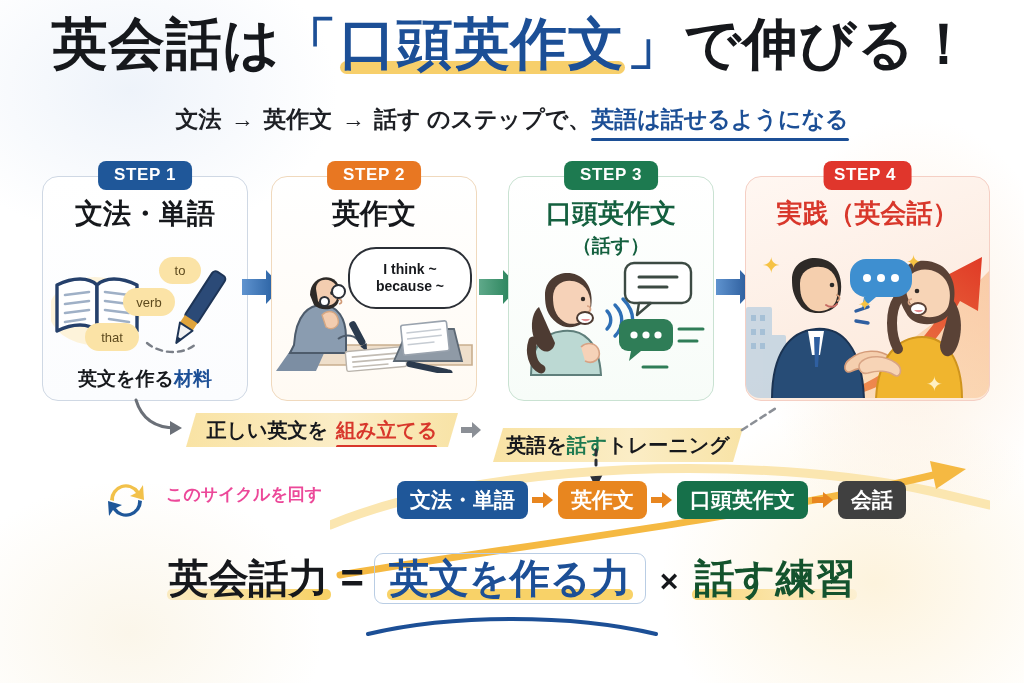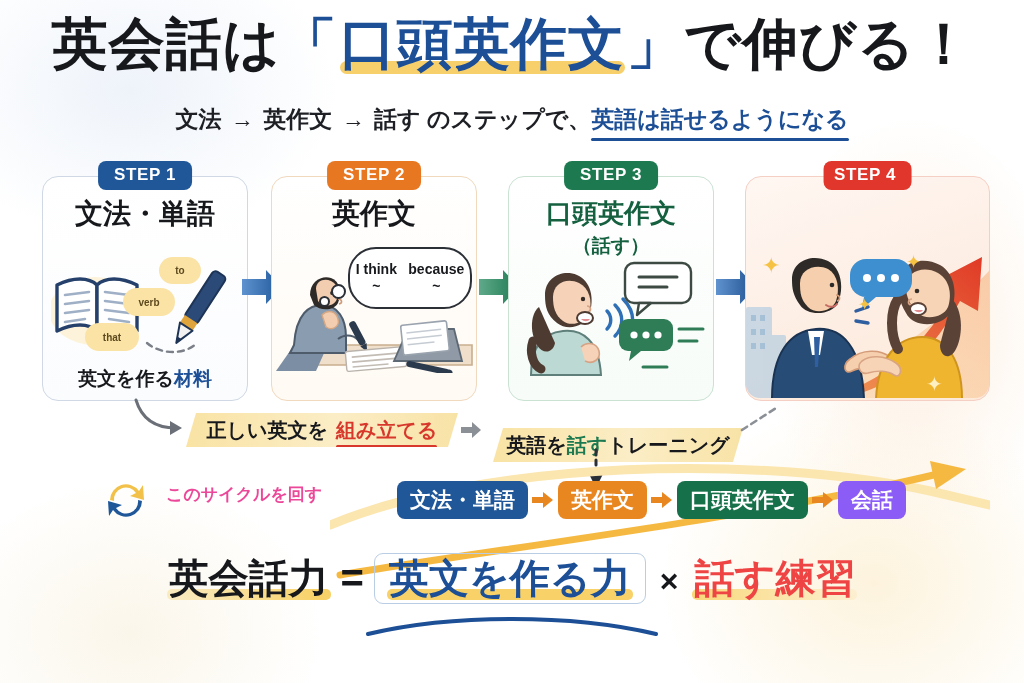--- a/index.html
+++ b/index.html
@@ -103,31 +103,31 @@
   .chev{position:absolute;top:92px;width:44px;height:38px;}
   .chev svg{width:100%;height:100%;display:block;}
   .chev.a1{left:206px;}
   .chev.a2{left:443px;}
   .chev.a3{left:680px;}
 
   
   .art1{position:absolute;left:8px;top:78px;width:190px;height:110px;}
   .blob{position:absolute;border-radius:999px;background:#fbe3a6;
     display:flex;align-items:center;justify-content:center;
-    font-size:10px;font-weight:bold;color:#5d4a1e;}
+    font-size:13px;font-weight:normal;color:#5d4a1e;}
   .blob.to{left:108px;top:2px;width:42px;height:27px;}
   .blob.verb{left:72px;top:33px;width:52px;height:28px;}
   .blob.that{left:34px;top:68px;width:54px;height:28px;}
 
   
   .art2{position:absolute;left:4px;top:76px;width:200px;height:120px;}
   .bubble{
     position:absolute;left:72px;top:-6px;width:120px;height:58px;
     background:#ffffff;border:2.4px solid #2b2f36;border-radius:28px;
-    display:flex;flex-direction:row;align-items:center;justify-content:center;
+    display:flex;flex-direction:column;align-items:center;justify-content:center;
     font-size:14px;font-weight:bold;color:#17191d;line-height:1.25;text-align:center;
   }
   .bubble .dot1,.bubble .dot2{position:absolute;background:#ffffff;border:2.2px solid #2b2f36;border-radius:50%;}
   .bubble .dot1{width:11px;height:11px;left:-19px;bottom:8px;}
   .bubble .dot2{width:7px;height:7px;left:-31px;bottom:0px;}
 
   
   .art3{position:absolute;left:6px;top:84px;width:196px;height:116px;}
 
   
@@ -170,21 +170,21 @@
     position:absolute;left:166px;top:483px;font-size:17px;font-weight:bold;color:#ec4899;white-space:nowrap;
   }
   .chips{position:absolute;left:397px;top:481px;height:38px;display:flex;align-items:center;}
   .chip{
     height:38px;border-radius:8px;display:flex;align-items:center;justify-content:center;
     color:#ffffff;font-size:21px;font-weight:bold;padding:0 13px;white-space:nowrap;box-sizing:border-box;
   }
   .chip.k1{background:#1f5799;}
   .chip.k2{background:#e8861f;}
   .chip.k3{background:#16704a;}
-  .chip.k4{background:#8b5cf6;}
+  .chip.k4{background:#404040;}
   .chip-arrow{width:30px;display:flex;align-items:center;justify-content:center;}
   .chip-arrow svg{display:block;}
 
   .swoosh{position:absolute;left:330px;top:455px;width:660px;height:130px;pointer-events:none;}
 
   
   .formula{
     position:absolute;left:0;right:0;top:553px;text-align:center;
     font-size:40px;font-weight:bold;color:#16181c;white-space:nowrap;line-height:1.1;
   }
@@ -192,21 +192,21 @@
   .formula .hlY::after{
     content:"";position:absolute;left:0;right:0;bottom:0px;height:11px;background:#f8d268;border-radius:5px;z-index:-1;
   }
   .formula .eq{font-weight:bold;padding:0 10px;color:#16181c;}
   .formula .times{font-weight:bold;padding:0 14px;color:#16181c;font-size:32px;}
   .formula .boxed{
     display:inline-block;border:1.6px solid #b9cde4;border-radius:9px;
     padding:2px 12px 3px;color:#1c4f96;position:relative;background:transparent;
   }
   .formula .boxed .hlY::after{background:#f8d268;}
-  .formula .green{color:#ef4444;}
+  .formula .green{color:#14532d;}
   .underbow{position:absolute;left:50%;transform:translateX(-50%);top:612px;width:300px;height:26px;}
 </style>
 </head>
 <body>
 
 <div class="stage">
 
   <div class="bg-wash-tl"></div>
   <div class="bg-wash-br"></div>
   <div class="bg-wash-bl"></div>
@@ -383,20 +383,21 @@
               <stop offset="0" stop-color="#5f93cf"></stop>
               <stop offset="1" stop-color="#1f4f8f"></stop>
             </linearGradient>
           </defs>
           <path d="M2 11 H26 V2 L42 19 L26 36 V27 H2 Z" fill="url(#gb2)"></path>
         </svg>
     </div>
 
     <div class="card c4">
       <div class="badge b4">STEP 4</div>
+      <div class="card-title"><span class="mark">実践（英会話）</span></div>
 
       <div class="art4">
         <svg width="245" height="150" viewBox="0 0 245 150">
           <defs>
             <linearGradient id="ar" x1="0" y1="1" x2="1" y2="0">
               <stop offset="0" stop-color="#f2a05a"></stop>
                 <stop offset="1" stop-color="#e03a26"></stop>
             </linearGradient>
             <linearGradient id="swash" x1="0" y1="1" x2="1" y2="0">
               <stop offset="0" stop-color="#fbd9a8"></stop>

